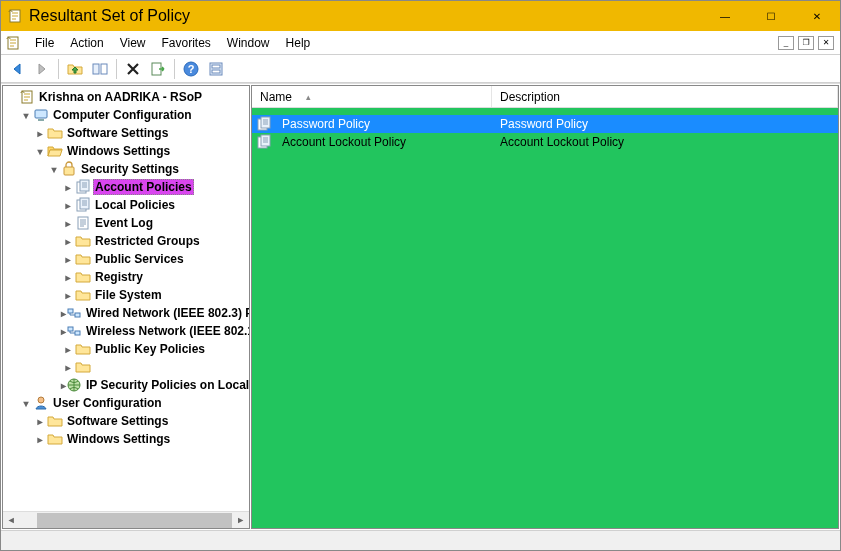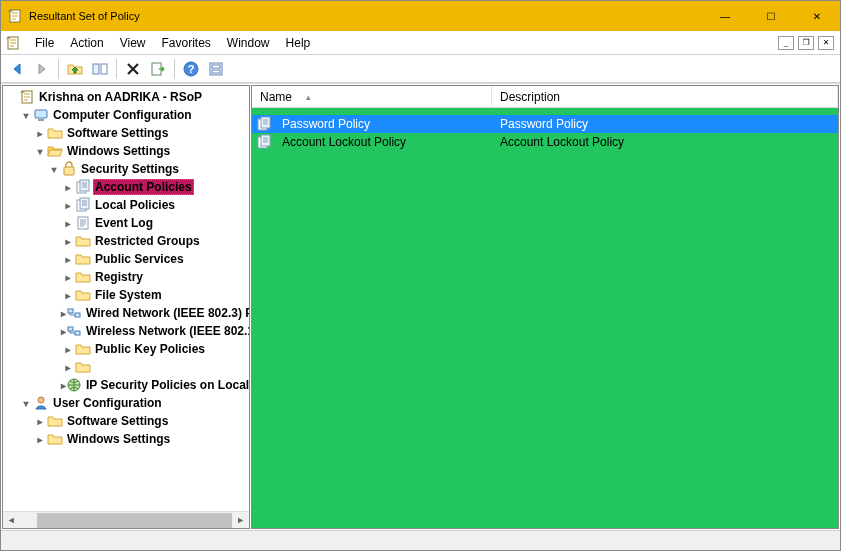--- a/index.html
+++ b/index.html
@@ -17,21 +17,21 @@
   }
   
   .titlebar {
     background: #f0b800;
     height: 30px;
     display: flex;
     align-items: center;
     padding-left: 6px;
   }
   .titlebar .appicon { width:16px; height:16px; margin-right:6px; display:inline-flex; }
-  .titlebar .title { color:#000; font-size:11px; flex:1; }
+  .titlebar .title { color:#000; font-size:16px; flex:1; }
   .titlebar .winbtns { display:flex; height:100%; }
   .titlebar .winbtn {
     width:46px; display:flex; align-items:center; justify-content:center;
     font-family:"Segoe UI Symbol",sans-serif; font-size:10px; color:#000;
   }
   
   .menubar {
     height:24px; display:flex; align-items:center; border-bottom:1px solid #d0d0d0;
     padding-left:4px; background:#fff; position:relative;
   }
@@ -61,21 +61,21 @@
   }
   
   .tree { padding:2px 0 2px 2px; white-space:nowrap;}
   .node { display:flex; align-items:center; height:18px;font-weight:bold; }
   .twisty {
     width:14px; display:inline-flex; justify-content:center; color:#666;
     font-size:10px; user-select:none;
   }
   .nicon { width:16px; height:16px; display:inline-flex; align-items:center; justify-content:center; margin-right:2px;}
   .nlabel { padding:0 2px; }
-  .nlabel.sel { background:#be185d; border:1px dotted #888; padding:0 1px;}
+  .nlabel.sel { background:#d946ef; border:1px dotted #888; padding:0 1px;}
   
   .colheader {
     display:flex; height:22px; border-bottom:1px solid #dcdcdc; background:#fff;
   }
   .col {
     border-right:1px solid #e5e5e5; padding:3px 8px; display:flex; align-items:center;
   }
   .col.sort::after {
     content:"▴"; font-size:9px; color:#888; margin-left:14px;
   }

